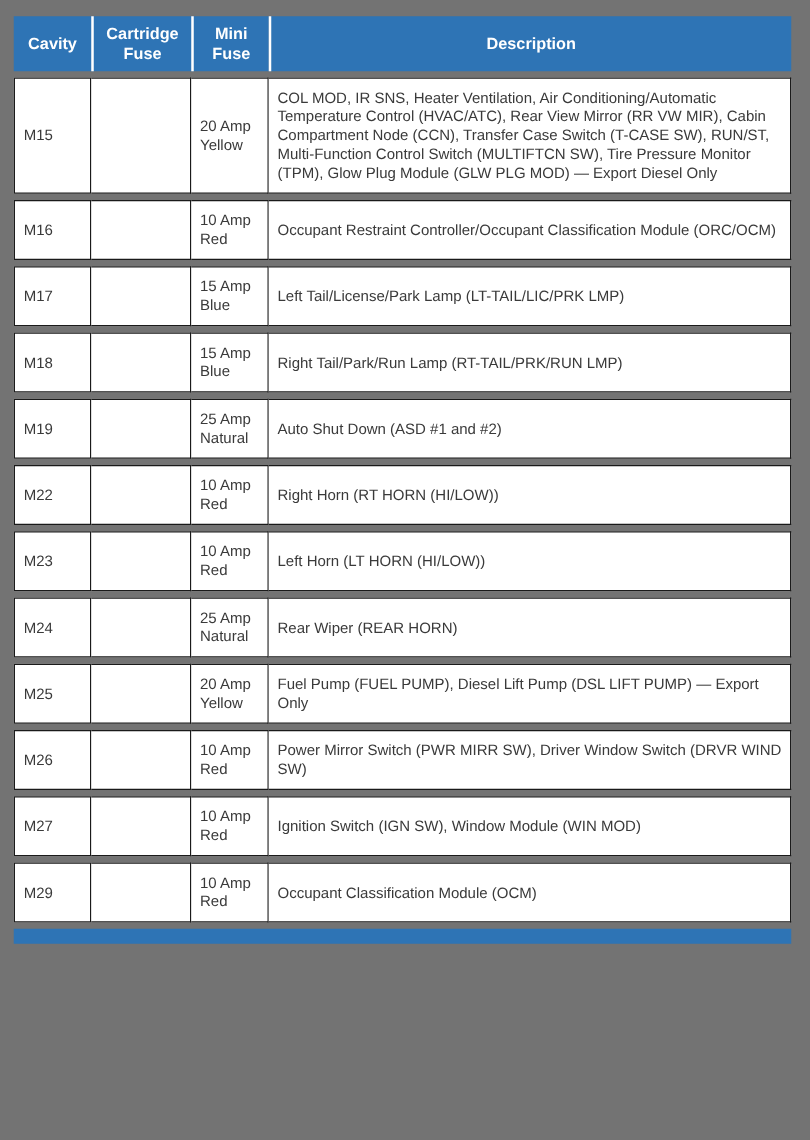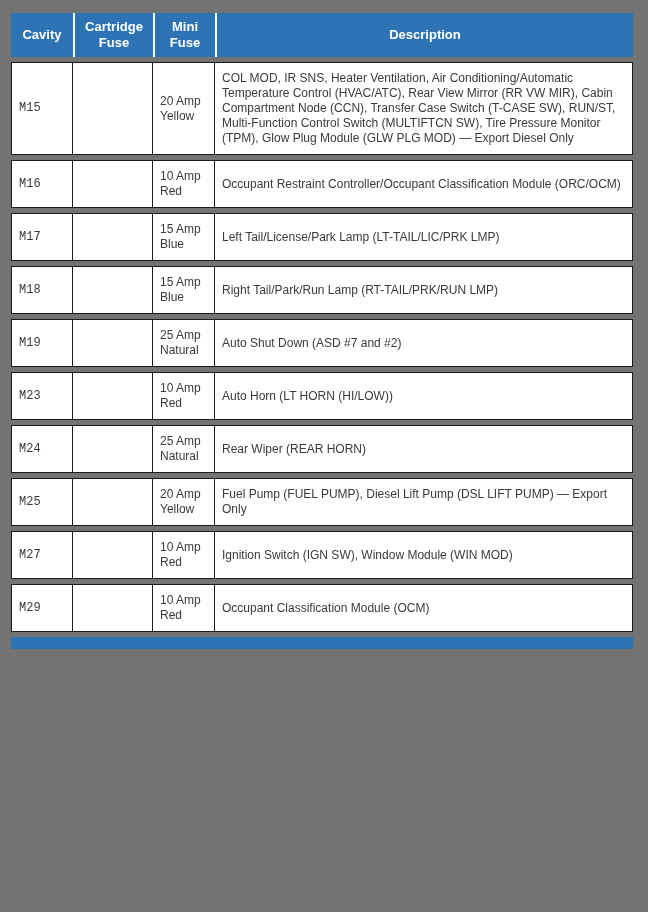--- a/index.html
+++ b/index.html
@@ -44,21 +44,21 @@
     border-bottom: 1px solid #1a1a1a;
     border-right: 1px solid #1a1a1a;
     color: #3a3a3a;
     font-size: 12px;
     line-height: 15px;
     vertical-align: middle;
     padding: 8px 7px;
     background: #ffffff;
     word-wrap: break-word;
   }
-  td:first-child { border-left: 1px solid #1a1a1a; font-family: Liberation Mono, monospace; }
+  td:first-child { border-left: 1px solid #1a1a1a; }
   td.col-cavity, td.col-cartridge_fuse, td.col-mini_fuse {
     text-align: left;
   }
   td.col-description { padding-right: 6px; }
 
   .next-table-bar {
     width: 622px;
     height: 12px;
     background: #2E74B5;
     margin-top: 0px;
@@ -105,39 +105,51 @@
         <tr>
           <td class="col-cavity">M18</td>
           <td class="col-cartridge_fuse"></td>
           <td class="col-mini_fuse">15 Amp Blue</td>
           <td class="col-description">Right Tail/Park/Run Lamp (RT-TAIL/PRK/RUN LMP)</td>
         </tr>
         <tr>
           <td class="col-cavity">M19</td>
           <td class="col-cartridge_fuse"></td>
           <td class="col-mini_fuse">25 Amp Natural</td>
-          <td class="col-description">Auto Shut Down (ASD #7 and #2)</td>
+          <td class="col-description">Auto Shut Down (ASD #1 and #2)</td>
+        </tr>
+        <tr>
+          <td class="col-cavity">M22</td>
+          <td class="col-cartridge_fuse"></td>
+          <td class="col-mini_fuse">10 Amp Red</td>
+          <td class="col-description">Right Horn (RT HORN (HI/LOW))</td>
         </tr>
         <tr>
           <td class="col-cavity">M23</td>
           <td class="col-cartridge_fuse"></td>
           <td class="col-mini_fuse">10 Amp Red</td>
-          <td class="col-description">Auto Horn (LT HORN (HI/LOW))</td>
+          <td class="col-description">Left Horn (LT HORN (HI/LOW))</td>
         </tr>
         <tr>
           <td class="col-cavity">M24</td>
           <td class="col-cartridge_fuse"></td>
           <td class="col-mini_fuse">25 Amp Natural</td>
           <td class="col-description">Rear Wiper (REAR HORN)</td>
         </tr>
         <tr>
           <td class="col-cavity">M25</td>
           <td class="col-cartridge_fuse"></td>
           <td class="col-mini_fuse">20 Amp Yellow</td>
           <td class="col-description">Fuel Pump (FUEL PUMP), Diesel Lift Pump (DSL LIFT PUMP) — Export Only</td>
+        </tr>
+        <tr>
+          <td class="col-cavity">M26</td>
+          <td class="col-cartridge_fuse"></td>
+          <td class="col-mini_fuse">10 Amp Red</td>
+          <td class="col-description">Power Mirror Switch (PWR MIRR SW), Driver Window Switch (DRVR WIND SW)</td>
         </tr>
         <tr>
           <td class="col-cavity">M27</td>
           <td class="col-cartridge_fuse"></td>
           <td class="col-mini_fuse">10 Amp Red</td>
           <td class="col-description">Ignition Switch (IGN SW), Window Module (WIN MOD)</td>
         </tr>
         <tr>
           <td class="col-cavity">M29</td>
           <td class="col-cartridge_fuse"></td>

